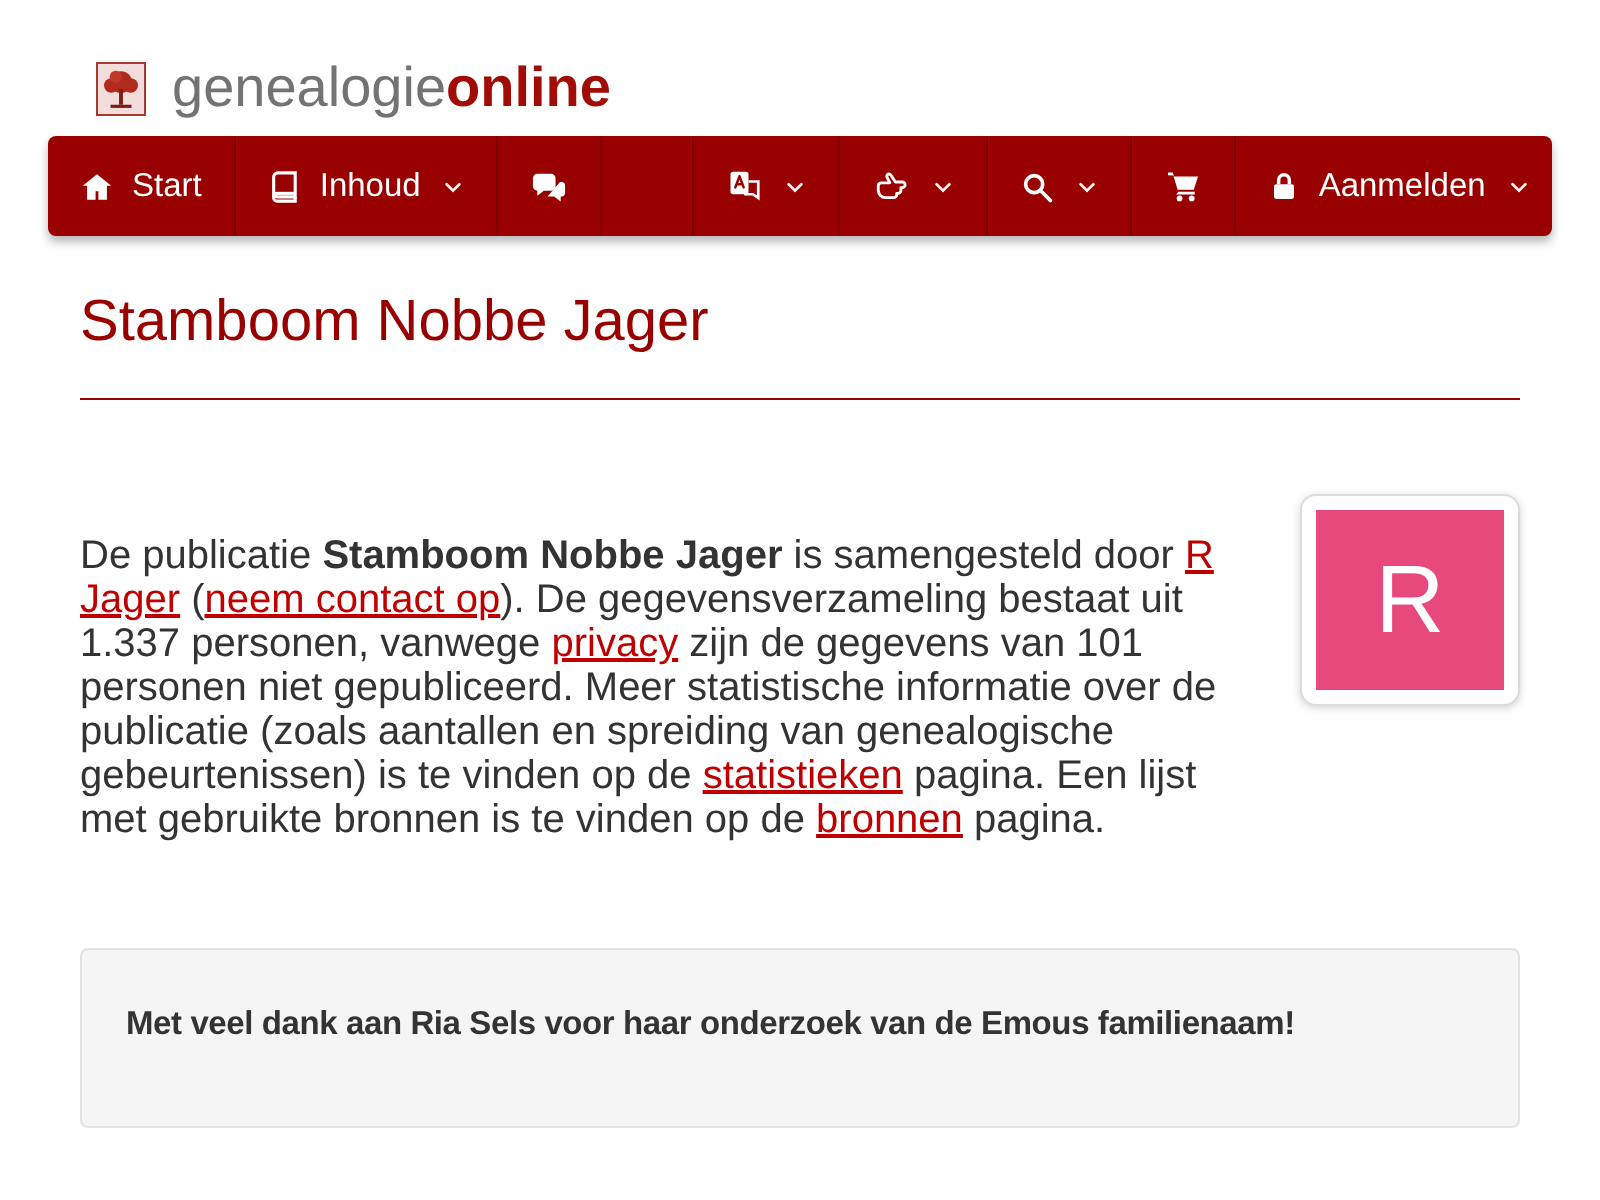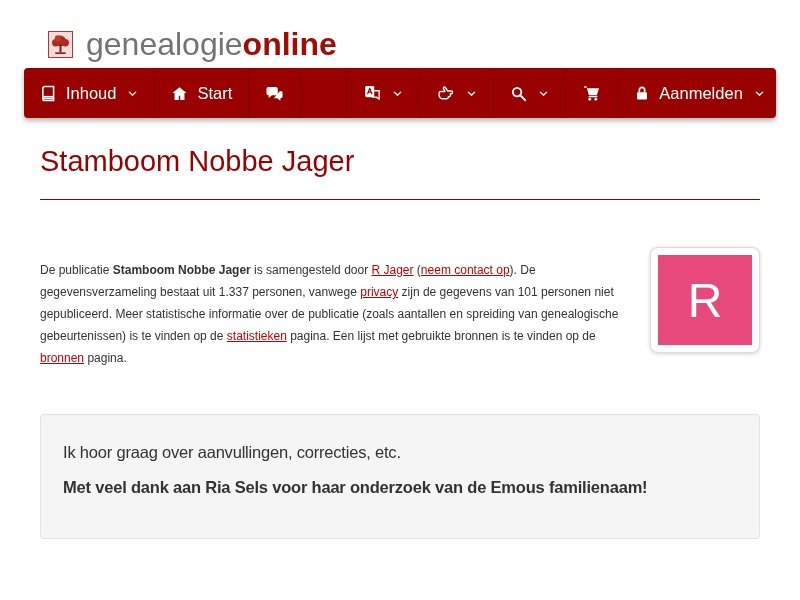--- a/index.html
+++ b/index.html
@@ -11,21 +11,21 @@
     color:#333;
   }
 
   
   .header { height:68px; padding:20px 24px 0 48px; display:flex; align-items:center; }
   .brand { display:flex; align-items:center; gap:13px; cursor:pointer; }
   .brand-logo {
     width:25px; height:27px; background:#f2dcdc;
     border:1px solid #a83a30; display:flex; align-items:center; justify-content:center;
   }
-  .brand-text { font-size:32px; letter-spacing:0; }
+  .brand-text { font-size:28px; letter-spacing:0; }
   .brand-text .gray { color:#737373; font-weight:400; }
   .brand-text .red  { color:#a10d06; font-weight:700; }
 
   
   .navbar-wrap { padding:0 24px; }
   .navbar {
     height:50px; background:#990000; border-radius:4px;
     display:flex; align-items:stretch;
     box-shadow:0 3px 5px rgba(0,0,0,.28);
   }
@@ -44,21 +44,21 @@
   
   .main { padding:0 40px; }
   .page-title {
     margin:27px 0 0; color:#990000;
     font-size:29px; font-weight:400; line-height:1.15;
   }
   .title-rule { border:none; border-top:1px solid #990000; margin:21px 0 0; }
 
   
   .content-row { display:flex; gap:30px; margin-top:47px; align-items:flex-start; }
-  .intro { flex:1; max-width:585px; font-size:12px; line-height:22px; color:#333; }
+  .intro { flex:1; max-width:585px; font-size:20px; line-height:22px; color:#333; }
   .intro b { color:#333; }
   .intro a { color:#c00000; text-decoration:underline; cursor:pointer; }
 
   .avatar-card {
     width:110px; height:106px; flex:0 0 auto;
     background:#fff; border:1px solid #dcdcdc; border-radius:8px;
     box-shadow:0 1px 4px rgba(0,0,0,.18);
     display:flex; align-items:center; justify-content:center;
     cursor:pointer;
   }
@@ -98,40 +98,40 @@
   </div>
 </div>
 
 <div class="navbar-wrap">
   <nav class="navbar">
     <div class="nav-left">
 
       <div class="nav-item">
         <span>
           <svg width="17" height="17" viewBox="0 0 24 24">
+              <path d="M12 3 2 11.2h3V21h6v-6h2v6h6v-9.8h3z" fill="#fff"></path>
+            </svg>
+        </span>
+        <span>Start</span>
+      </div>
+
+      <div class="nav-item">
+        <span>
+          <svg width="17" height="17" viewBox="0 0 24 24">
             <path d="M7 2h12.2v17H7a3 3 0 0 1-3-3V5a3 3 0 0 1 3-3z" fill="none" stroke="#fff" stroke-width="2.2"></path>
             <path d="M5 16.5h14" stroke="#fff" stroke-width="2.2"></path>
             <path d="M4 16.5v3A2.5 2.5 0 0 0 6.5 22H19.2v-3" fill="none" stroke="#fff" stroke-width="2.2"></path>
           </svg>
         </span>
         <span>Inhoud</span>
         <span class="chev">
           <svg width="11" height="11" viewBox="0 0 24 24" fill="none" stroke="#fff" stroke-width="3" stroke-linecap="round">
               <path d="m5 9 7 7 7-7"></path>
             </svg>
         </span>
-      </div>
-
-      <div class="nav-item">
-        <span>
-          <svg width="17" height="17" viewBox="0 0 24 24">
-              <path d="M12 3 2 11.2h3V21h6v-6h2v6h6v-9.8h3z" fill="#fff"></path>
-            </svg>
-        </span>
-        <span>Start</span>
       </div>
 
       <div class="nav-item">
         <span>
           <svg width="19" height="17" viewBox="0 0 26 22">
             <path d="M2 5a3 3 0 0 1 3-3h9.5a3 3 0 0 1 3 3v5.5a3 3 0 0 1-3 3H9.5L5 17v-3.5a3 3 0 0 1-3-3z" fill="#fff"></path>
             <path d="M20.5 7.5h1A2.5 2.5 0 0 1 24 10v5a2.5 2.5 0 0 1-2.5 2.5H21V21l-4.5-3.5H12" fill="#fff"></path>
           </svg>
         </span>
       </div>
@@ -218,17 +218,16 @@
 
   <div class="content-row">
     <p class="intro"><span>De publicatie </span><b>Stamboom Nobbe Jager</b><span> is samengesteld door </span><a>R Jager</a><span> (</span><a>neem contact op</a><span>). De gegevensverzameling bestaat uit 1.337 personen, vanwege </span><a>privacy</a><span> zijn de gegevens van 101 personen niet gepubliceerd. Meer statistische informatie over de publicatie (zoals aantallen en spreiding van genealogische gebeurtenissen) is te vinden op de </span><a>statistieken</a><span> pagina. Een lijst met gebruikte bronnen is te vinden op de </span><a>bronnen</a><span> pagina.</span></p>
 
     <div class="avatar-card">
       <div class="avatar-letter">R</div>
     </div>
   </div>
 
   <div class="infobox">
-    <p>Ik hoor graag over aanvullingen, correcties, etc.</p>
     <p>Met veel dank aan Ria Sels voor haar onderzoek van de Emous familienaam!</p>
   </div>
 
 </div>
 
 </body></html>

